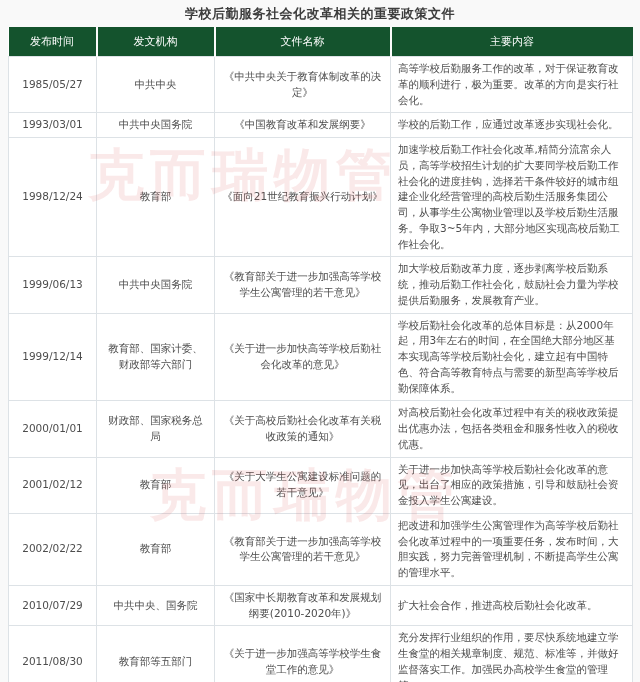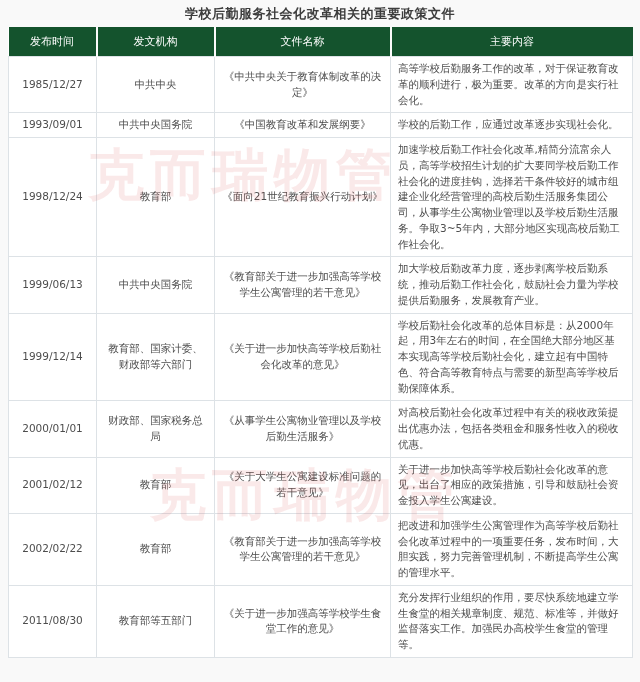--- a/index.html
+++ b/index.html
@@ -36,27 +36,27 @@
     <thead>
       <tr>
         <th>发布时间</th>
         <th>发文机构</th>
         <th>文件名称</th>
         <th>主要内容</th>
       </tr>
     </thead>
     <tbody>
         <tr>
-          <td>1985/12/27</td>
+          <td>1985/05/27</td>
           <td>中共中央</td>
           <td>《中共中央关于教育体制改革的决定》</td>
           <td>高等学校后勤服务工作的改革，对于保证教育改革的顺利进行，极为重要。改革的方向是实行社会化。</td>
         </tr>
         <tr>
-          <td>1993/09/01</td>
+          <td>1993/03/01</td>
           <td>中共中央国务院</td>
           <td>《中国教育改革和发展纲要》</td>
           <td>学校的后勤工作，应通过改革逐步实现社会化。</td>
         </tr>
         <tr>
           <td>1998/12/24</td>
           <td>教育部</td>
           <td>《面向21世纪教育振兴行动计划》</td>
           <td>加速学校后勤工作社会化改革,精简分流富余人员，高等学校招生计划的扩大要同学校后勤工作社会化的进度挂钩，选择若干条件较好的城市组建企业化经营管理的高校后勤生活服务集团公司，从事学生公寓物业管理以及学校后勤生活服务。争取3~5年内，大部分地区实现高校后勤工作社会化。</td>
         </tr>
@@ -68,36 +68,42 @@
         </tr>
         <tr>
           <td>1999/12/14</td>
           <td>教育部、国家计委、财政部等六部门</td>
           <td>《关于进一步加快高等学校后勤社会化改革的意见》</td>
           <td>学校后勤社会化改革的总体目标是：从2000年起，用3年左右的时间，在全国绝大部分地区基本实现高等学校后勤社会化，建立起有中国特色、符合高等教育特点与需要的新型高等学校后勤保障体系。</td>
         </tr>
         <tr>
           <td>2000/01/01</td>
           <td>财政部、国家税务总局</td>
-          <td>《从事学生公寓物业管理以及学校后勤生活服务》</td>
+          <td>《关于高校后勤社会化改革有关税收政策的通知》</td>
           <td>对高校后勤社会化改革过程中有关的税收政策提出优惠办法，包括各类租金和服务性收入的税收优惠。</td>
         </tr>
         <tr>
           <td>2001/02/12</td>
           <td>教育部</td>
           <td>《关于大学生公寓建设标准问题的若干意见》</td>
           <td>关于进一步加快高等学校后勤社会化改革的意见，出台了相应的政策措施，引导和鼓励社会资金投入学生公寓建设。</td>
         </tr>
         <tr>
           <td>2002/02/22</td>
           <td>教育部</td>
           <td>《教育部关于进一步加强高等学校学生公寓管理的若干意见》</td>
           <td>把改进和加强学生公寓管理作为高等学校后勤社会化改革过程中的一项重要任务，发布时间，大胆实践，努力完善管理机制，不断提高学生公寓的管理水平。</td>
         </tr>
         <tr>
+          <td>2010/07/29</td>
+          <td>中共中央、国务院</td>
+          <td>《国家中长期教育改革和发展规划纲要(2010-2020年)》</td>
+          <td>扩大社会合作，推进高校后勤社会化改革。</td>
+        </tr>
+        <tr>
           <td>2011/08/30</td>
           <td>教育部等五部门</td>
           <td>《关于进一步加强高等学校学生食堂工作的意见》</td>
           <td>充分发挥行业组织的作用，要尽快系统地建立学生食堂的相关规章制度、规范、标准等，并做好监督落实工作。加强民办高校学生食堂的管理等。</td>
         </tr>
       </tbody>
   </table>
 
 </div>
 

